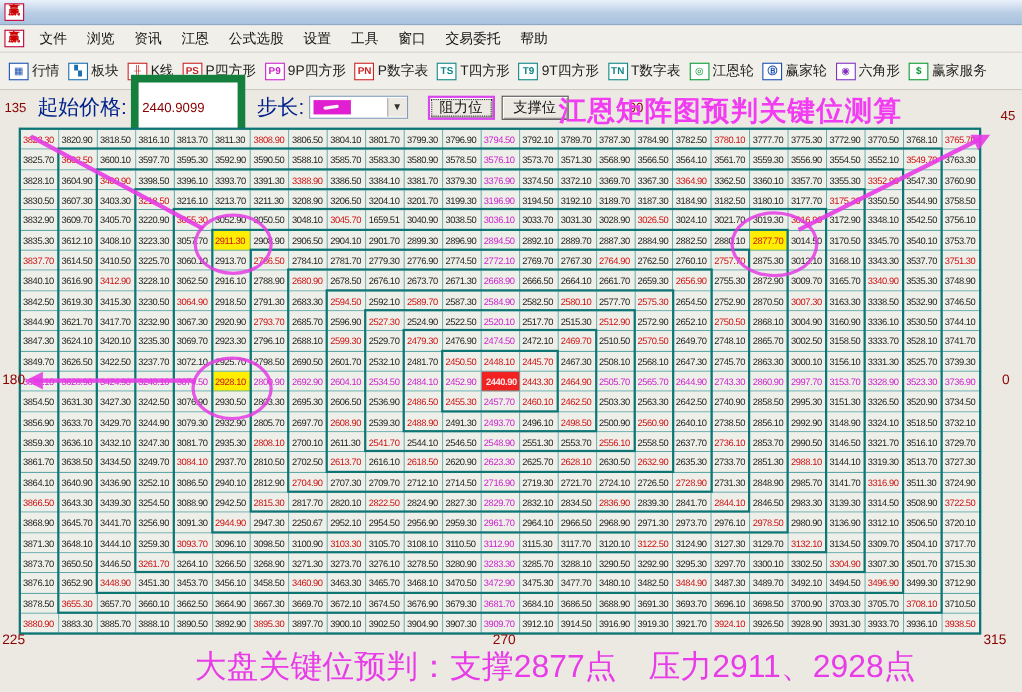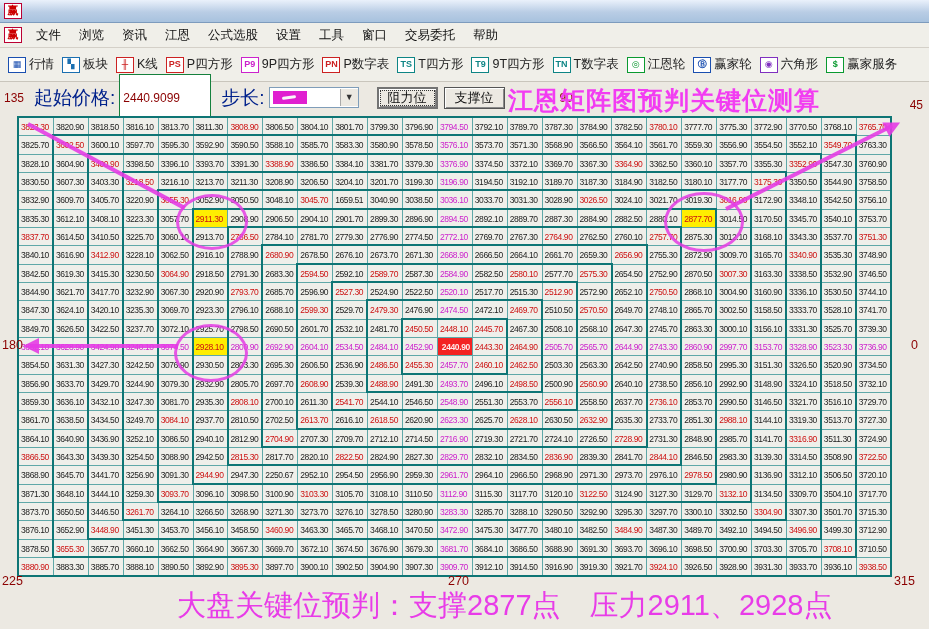--- a/index.html
+++ b/index.html
@@ -15,31 +15,31 @@
     border-bottom:1px solid #d4d0c8;}
   .menubar .mitem{padding:3px 9px;color:#111;}
   .toolbar{height:33px;background:#f0efe9;display:flex;align-items:center;
     border-bottom:1px solid #c9c5bc;padding-left:4px;font-size:12.5px;color:#222;}
   .titem{display:flex;align-items:center;margin:0 4px;white-space:nowrap;}
   .ticon{display:inline-block;width:16px;height:14px;margin-right:3px;font-size:9px;
     font-weight:bold;text-align:center;line-height:13px;border:1px solid;background:#fff;}
   .controls{height:31px;background:#ece9e2;display:flex;align-items:center;font-size:12.5px;position:relative;}
   .anglelab{color:#8b0000;font-size:12px;}
   .fieldlab{color:#00218b;margin:0 4px 0 10px;font-size:19px;}
-  .txtinput{width:84px;height:17px;border:1px solid #15803d;background:#fff;color:#8b0000;
+  .txtinput{width:84px;height:17px;border:7px solid #15803d;background:#fff;color:#8b0000;
     font-size:12px;padding:14px 3px;font-family:"Liberation Sans",sans-serif;}
   .combo{width:88px;height:19px;border:1px solid #7f9db9;background:#fff;display:flex;align-items:center;}
   .comboswatch{width:34px;height:13px;background:#e020d0;margin-left:3px;position:relative;}
   .comboswatch:after{content:"";position:absolute;left:9px;top:5px;width:14px;height:3px;
     background:#f8f8f8;border-radius:2px;transform:rotate(-8deg);}
   .combobtn{margin-left:auto;width:17px;height:17px;background:#ece9e2;border-left:1px solid #aaa;
     text-align:center;font-size:9px;line-height:17px;color:#333;}
   .pushbtn{height:22px;padding:0 10px;background:#ece9e2;border:1px solid #555;
     box-shadow:inset 1px 1px 0 #fff, inset -1px -1px 0 #8a8a8a;font-size:13px;margin-left:6px;color:#111;}
-  .pushbtn.active{outline:1px dotted #333;outline-offset:-4px;border:2px solid #737373;padding:0 9px;}
+  .pushbtn.active{outline:1px dotted #333;outline-offset:-4px;border:2px solid #d946ef;padding:0 9px;}
   .pinktitle{position:absolute;left:508px;top:2px;color:#f23cf2;font-size:25px;font-weight:bold;
     letter-spacing:1px;white-space:nowrap;}
   
   .gridwrap{position:absolute;left:18px;top:117px;width:873px;height:459px;background:#eef0ea;}
   .grid{display:grid;grid-template-columns:repeat(25,34.92px);grid-auto-rows:18.34px;
     border-top:1px solid #2e8b8b;border-left:1px solid #2e8b8b;}
   .cell{border-right:1px solid #5fa8a8;border-bottom:1px solid #5fa8a8;overflow:hidden;
     font-size:8.5px;letter-spacing:-0.4px;line-height:18px;padding-left:2px;white-space:nowrap;
     color:#1c1c1c;background:#efefea;}
   .cell.r{color:#cc1111;}

